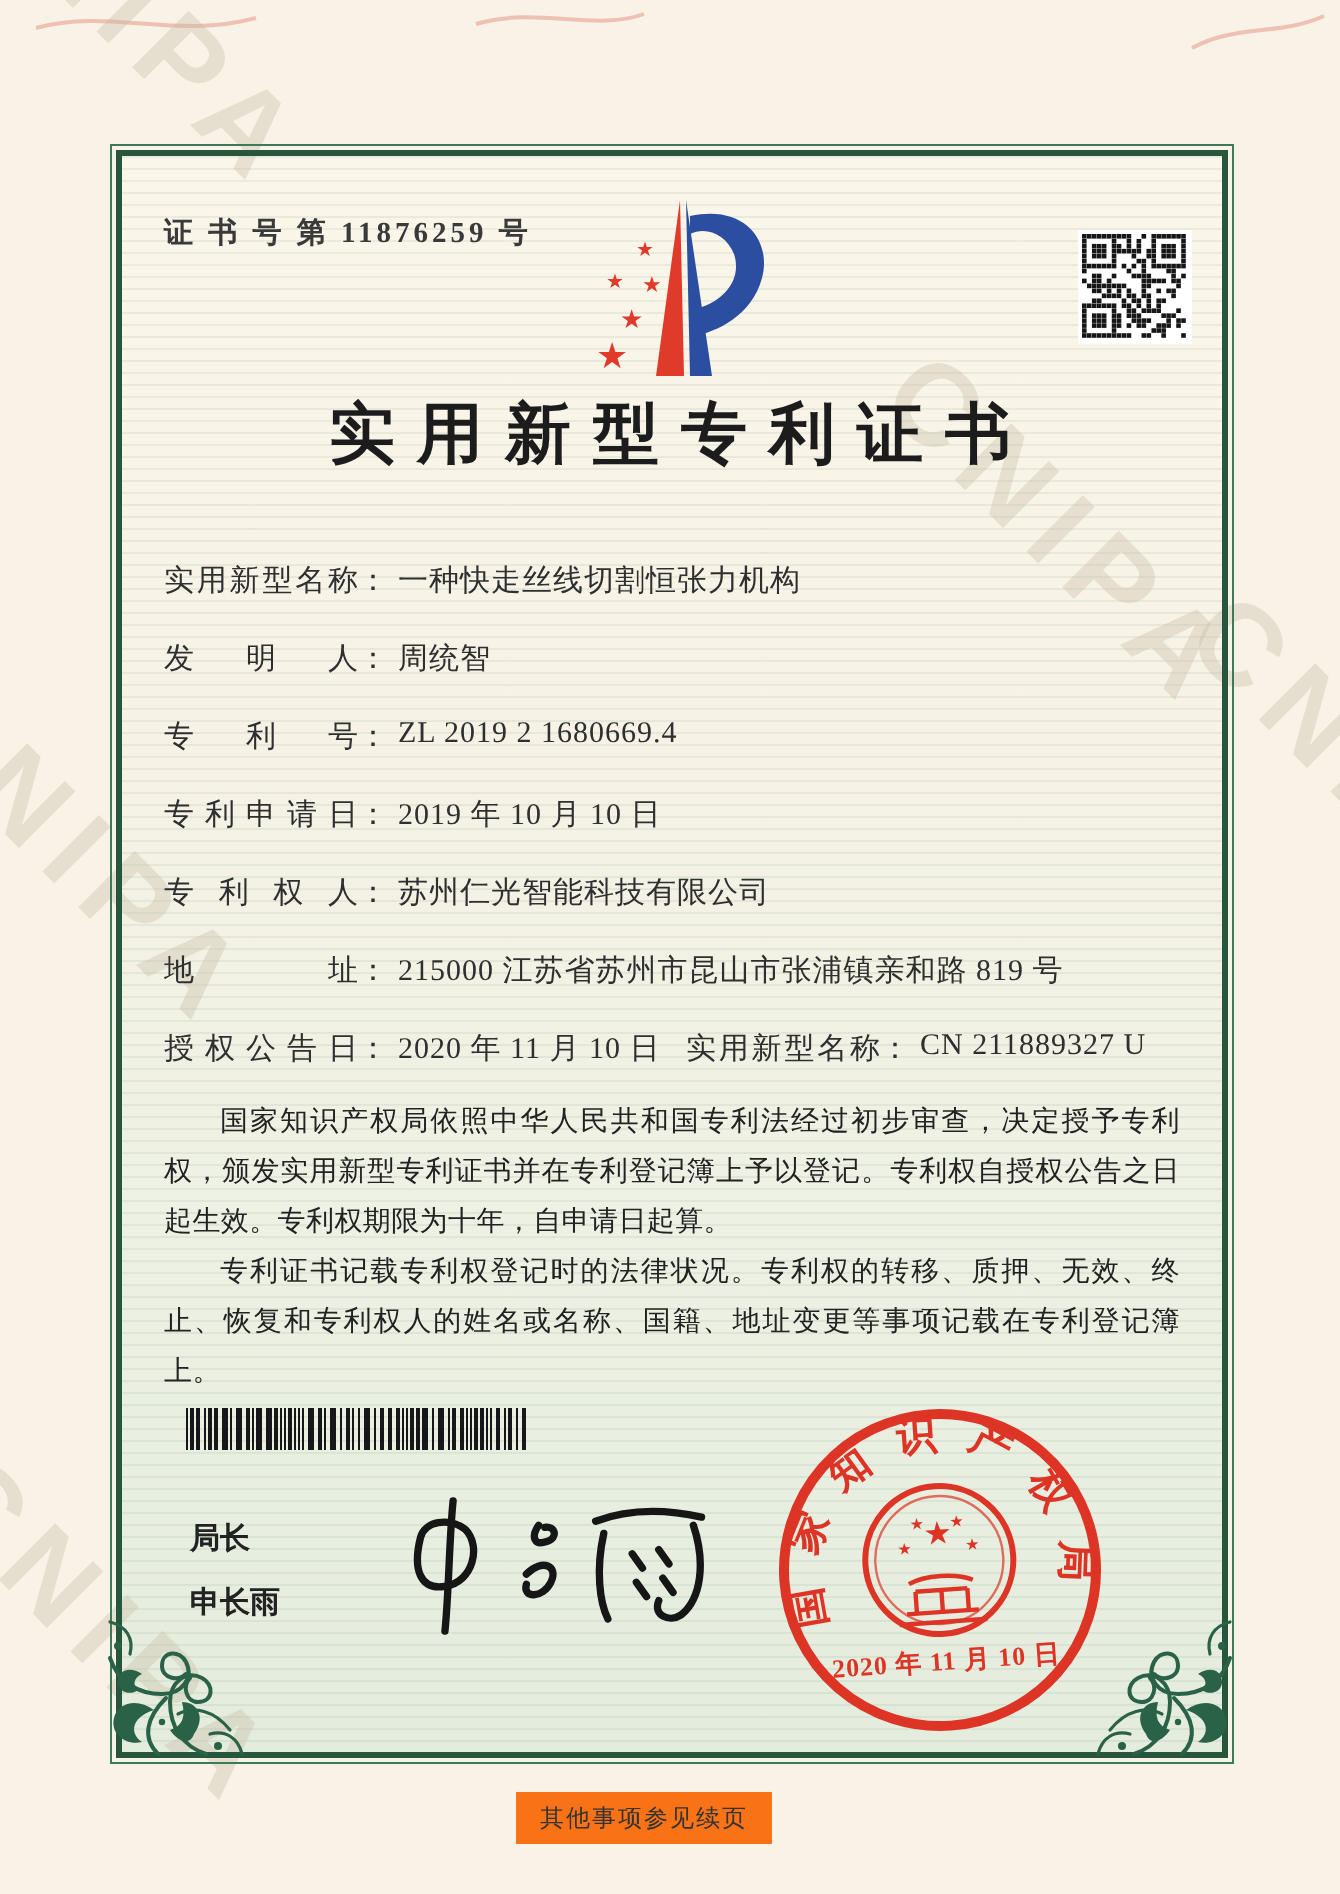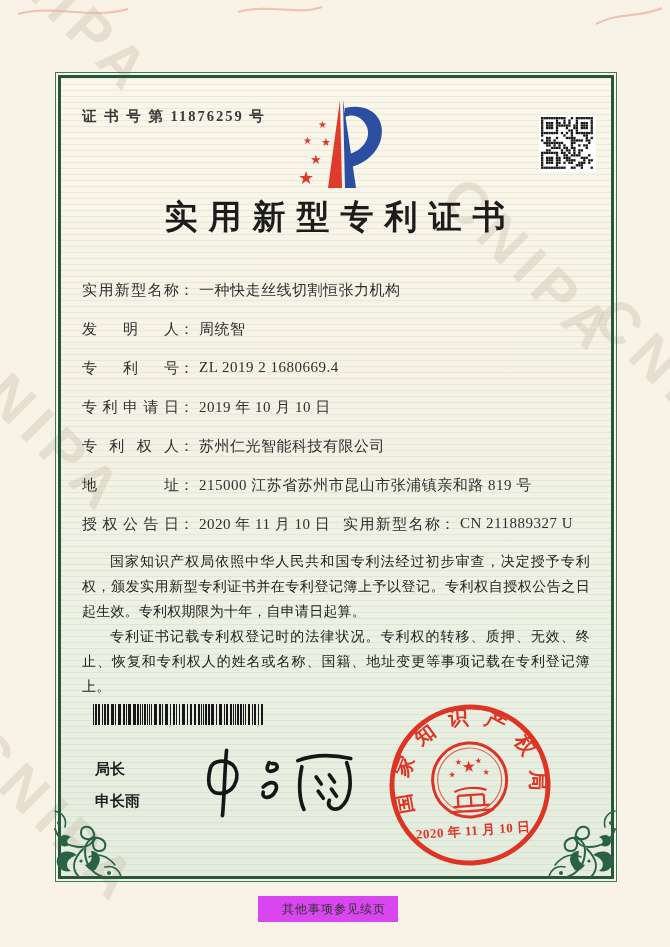--- a/index.html
+++ b/index.html
@@ -54,22 +54,22 @@
   .comm-title{position:absolute;left:95px;top:760px;font-size:15px;font-weight:700;color:#222;}
   .comm-name{position:absolute;left:95px;top:792px;font-size:15px;font-weight:700;color:#222;}
 
   .signature{position:absolute;left:196px;top:745px;width:168px;height:76px;}
 
   .seal{position:absolute;left:385px;top:700px;width:170px;height:170px;z-index:5;
     transform:rotate(-4deg);opacity:0.95;}
 
   .page-info{position:absolute;left:0;right:0;top:859px;text-align:center;font-size:12.5px;color:#333;letter-spacing:1px;}
 
-  .note-box{position:absolute;left:258px;top:896px;width:128px;height:26px;background:#d946ef;
-    display:flex;align-items:center;justify-content:center;font-size:12px;letter-spacing:1px;color:#333;padding-left:12px;}
+  .note-box{position:absolute;left:258px;top:896px;width:128px;height:26px;background:#f97316;
+    display:flex;align-items:center;justify-content:center;font-size:12px;letter-spacing:1px;color:#333;}
 
   .top-artifacts{position:absolute;left:0;top:0;z-index:1;pointer-events:none;}
 </style>
 </head>
 <body>
 
 <div class="page">
 
   <div class="inner-bg"></div>
 

